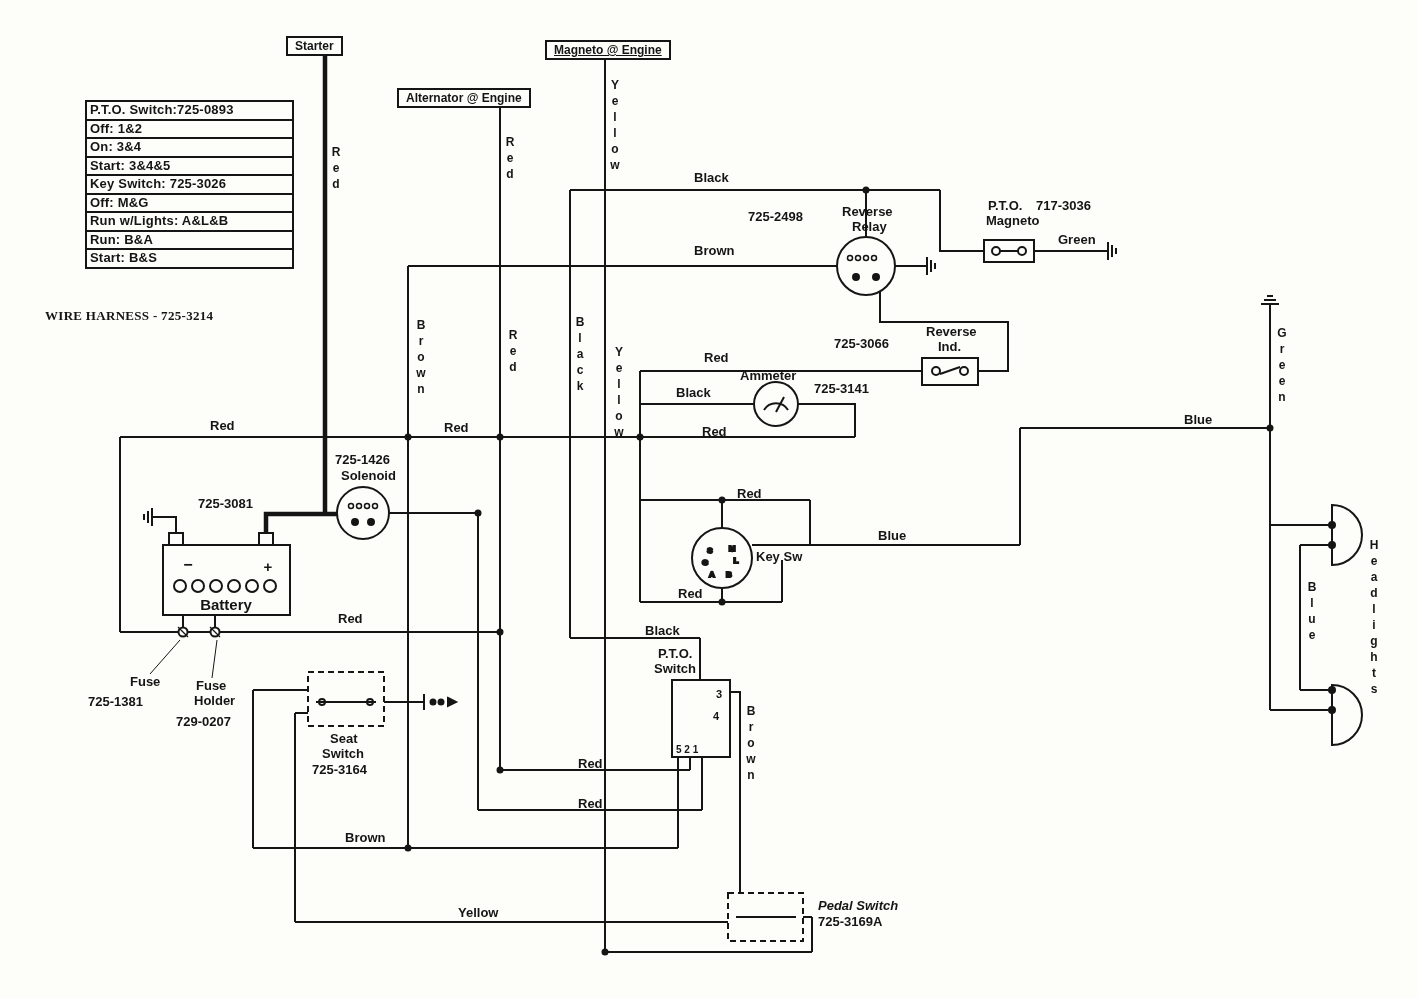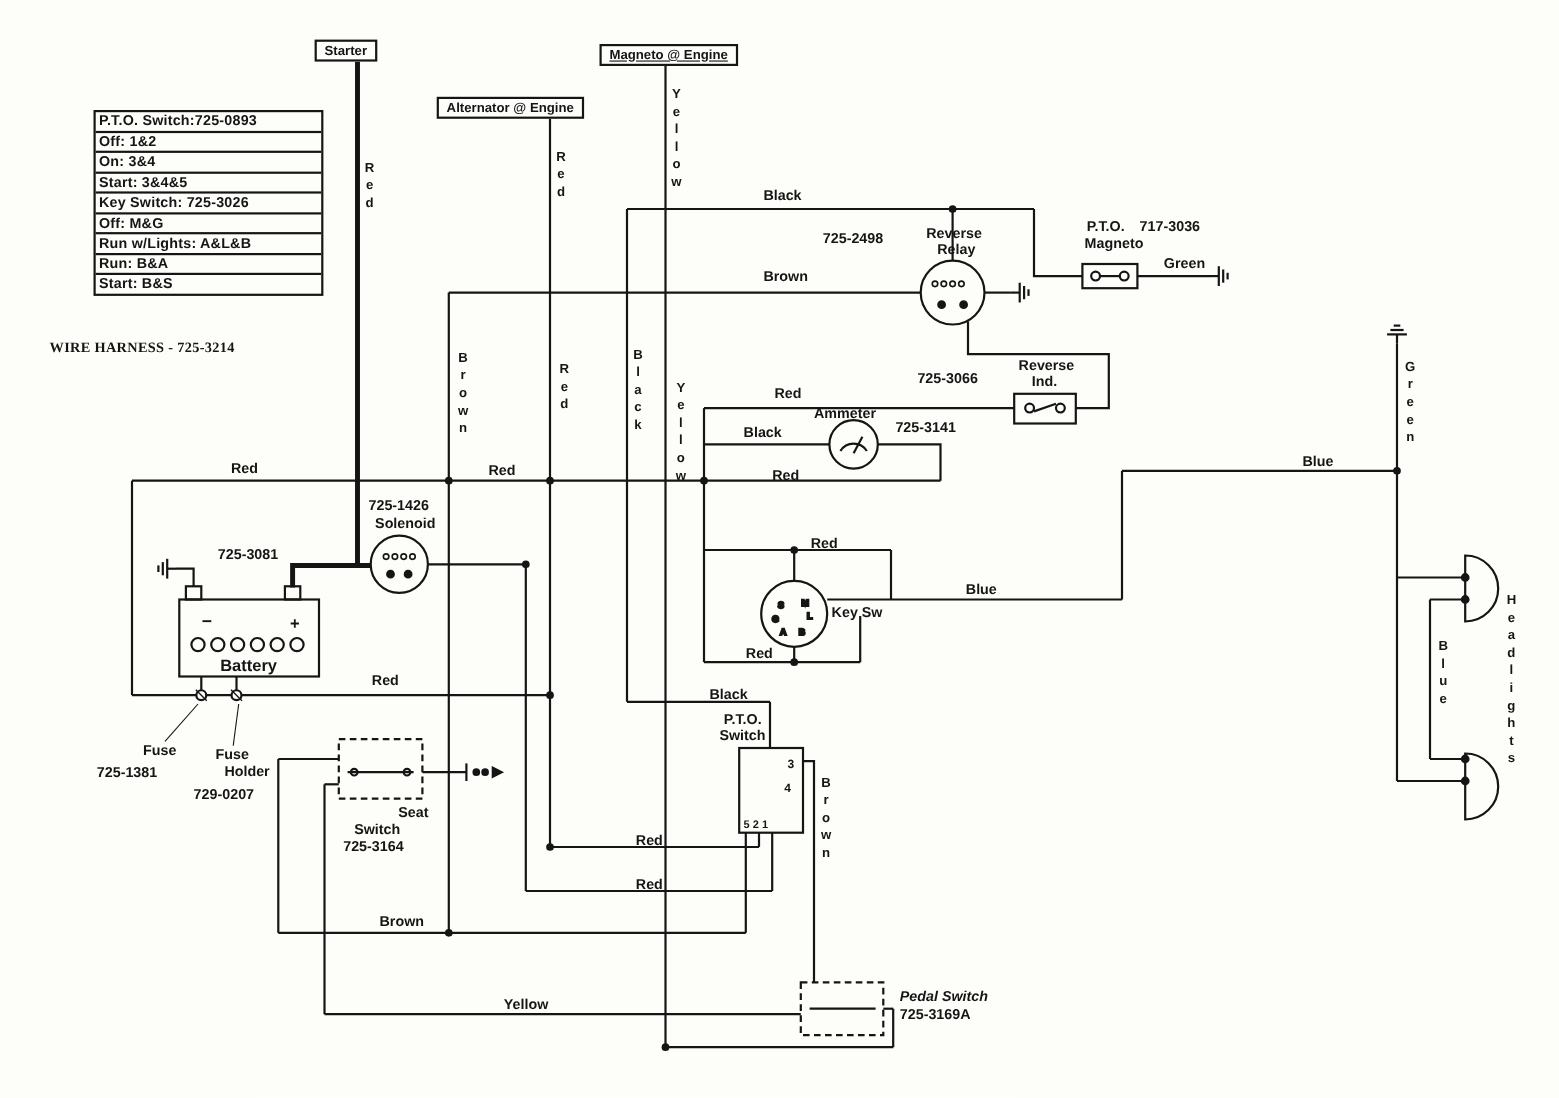--- a/index.html
+++ b/index.html
@@ -253,24 +253,24 @@
   <div class="lbl" style="left:756px;top:549px;">Key Sw</div>
 
   <div class="lbl" style="left:335px;top:452px;">725-1426</div>
   <div class="lbl" style="left:341px;top:468px;">Solenoid</div>
 
   <div class="lbl" style="left:198px;top:496px;">725-3081</div>
 
   <div class="lbl" style="left:130px;top:674px;">Fuse</div>
   <div class="lbl" style="left:88px;top:694px;">725-1381</div>
   <div class="lbl" style="left:196px;top:678px;">Fuse</div>
-  <div class="lbl" style="left:204px;top:693px;">Holder</div>
+  <div class="lbl" style="left:194px;top:693px;">Holder</div>
   <div class="lbl" style="left:176px;top:714px;">729-0207</div>
 
-  <div class="lbl" style="left:330px;top:731px;margin-left:32px;">Seat</div>
+  <div class="lbl" style="left:330px;top:731px;">Seat</div>
   <div class="lbl" style="left:322px;top:746px;">Switch</div>
   <div class="lbl" style="left:312px;top:762px;">725-3164</div>
 
   <div class="lbl" style="left:658px;top:646px;">P.T.O.</div>
   <div class="lbl" style="left:654px;top:661px;">Switch</div>
 
   <div class="lbl" style="left:818px;top:898px;font-style:italic;">Pedal Switch</div>
   <div class="lbl" style="left:818px;top:914px;">725-3169A</div>
 
   <div class="lbl" style="left:694px;top:170px;">Black</div>

